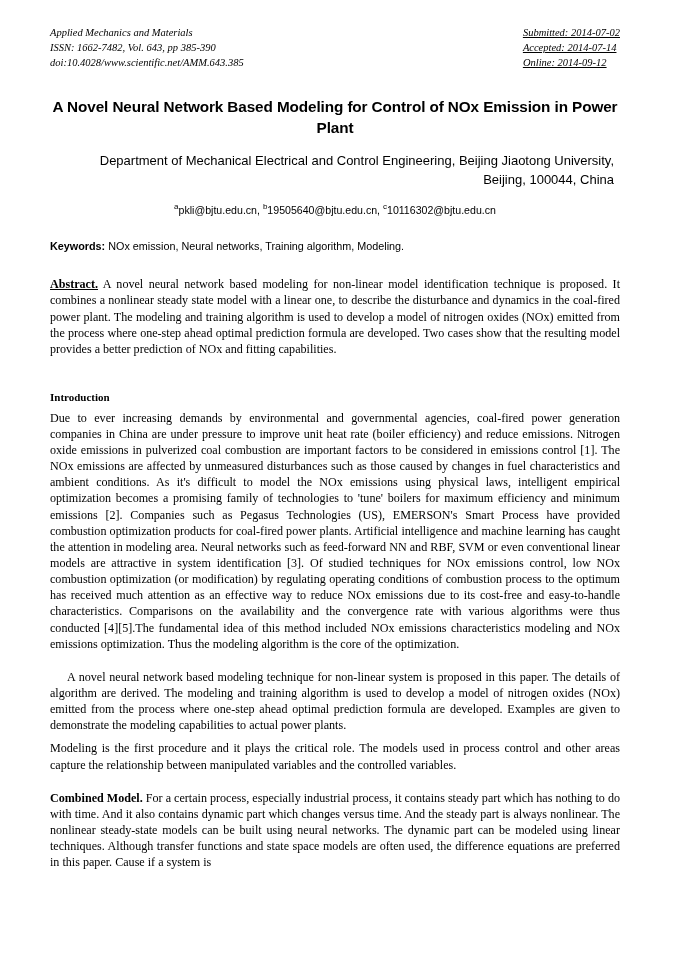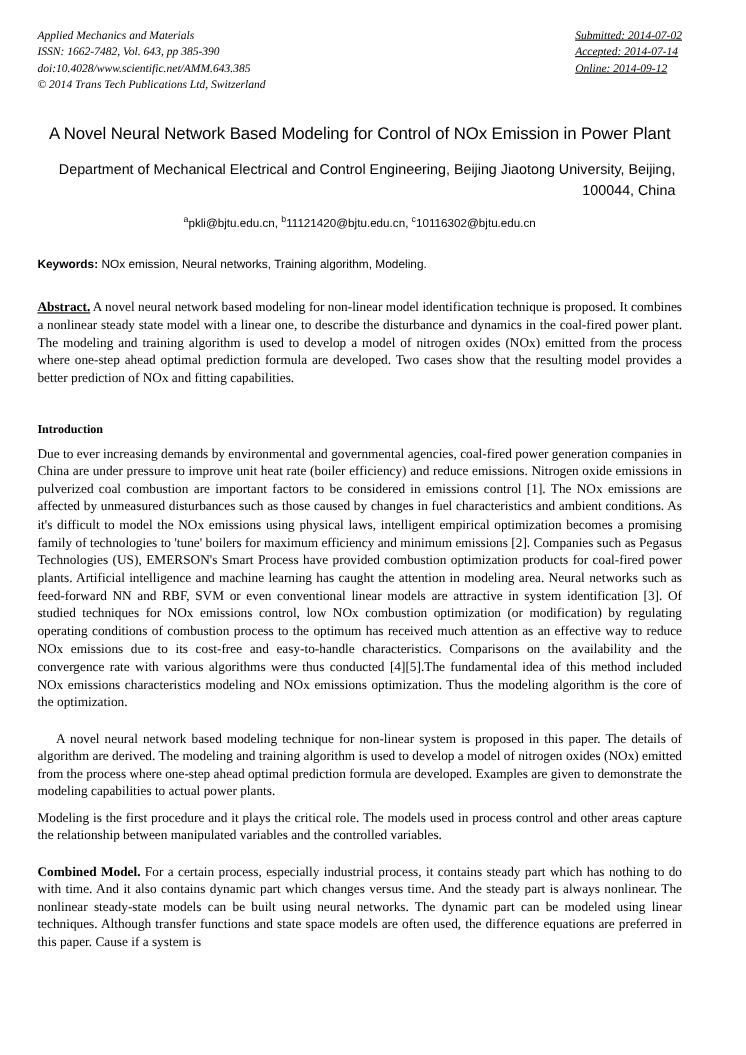--- a/index.html
+++ b/index.html
@@ -11,21 +11,21 @@
     height: 959px;
     background: #ffffff;
     font-family: "Liberation Serif", serif;
     color: #000000;
   }
   .page {
     position: relative;
     width: 678px;
     height: 959px;
     box-sizing: border-box;
-    padding: 26px 58px 0 34px;
+    padding: 26px 58px 0 50px;
     overflow: hidden;
   }
 
   
   .masthead {
     display: flex;
     justify-content: space-between;
     align-items: flex-start;
     font-style: italic;
     font-size: 10.5px;
@@ -33,21 +33,21 @@
   }
   .masthead .left { text-align: left; }
   .masthead .right { text-align: left; text-decoration: underline; }
   .masthead .line { white-space: nowrap; }
 
   
   .title {
     margin-top: 25px;
     text-align: center;
     font-family: "Liberation Sans", sans-serif;
-    font-weight: normal;
+    font-weight: bold;
     font-size: 15.3px;
     line-height: 1.42;
     letter-spacing: -0.1px;
   }
 
   
   .authors {
     margin-top: 21px;
     text-align: center;
     font-family: "Liberation Sans", sans-serif;
@@ -110,36 +110,35 @@
 </head>
 <body>
 
 <div class="page">
 
   <div class="masthead">
     <div class="left">
       <div class="line">Applied Mechanics and Materials</div>
       <div class="line">ISSN: 1662-7482, Vol. 643, pp 385-390</div>
       <div class="line">doi:10.4028/www.scientific.net/AMM.643.385</div>
-      <div class="line">© 2014 Trans Tech Publications Ltd, Switzerland</div>
     </div>
     <div class="right">
       <div class="line">Submitted: 2014-07-02</div>
       <div class="line">Accepted: 2014-07-14</div>
       <div class="line">Online: 2014-09-12</div>
     </div>
   </div>
 
   <div class="title">A Novel Neural Network Based Modeling for Control of NOx Emission in Power Plant</div>
 
 
   <div class="affiliation">Department of Mechanical Electrical and Control Engineering, Beijing Jiaotong University, Beijing, 100044, China</div>
 
   <div class="emails">
-    <sup>a</sup><span>pkli@bjtu.edu.cn</span><span>, </span><sup>b</sup><span>11121420@bjtu.edu.cn</span><span>, </span><sup>c</sup><span>10116302@bjtu.edu.cn</span>
+    <sup>a</sup><span>pkli@bjtu.edu.cn</span><span>, </span><sup>b</sup><span>19505640@bjtu.edu.cn</span><span>, </span><sup>c</sup><span>10116302@bjtu.edu.cn</span>
   </div>
 
   <div class="keywords">
     <b>Keywords:</b><span> NOx emission, Neural networks, Training algorithm, Modeling.</span>
   </div>
 
   <div class="abstract">
     <b>Abstract.</b><span> A novel neural network based modeling for non-linear model identification technique is proposed. It combines a nonlinear steady state model with a linear one, to describe the disturbance and dynamics in the coal-fired power plant. The modeling and training algorithm is used to develop a model of nitrogen oxides (NOx) emitted from the process where one-step ahead optimal prediction formula are developed. Two cases show that the resulting model provides a better prediction of NOx and fitting capabilities.</span>
   </div>
 

